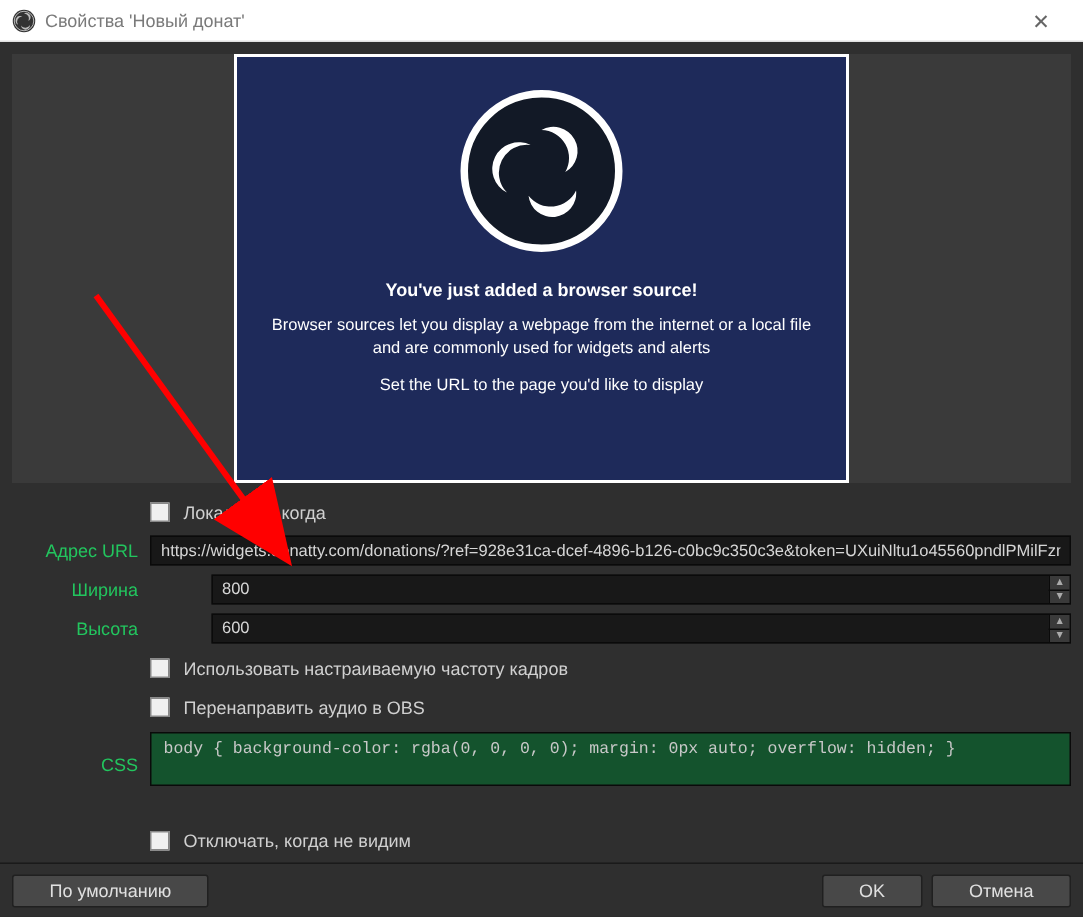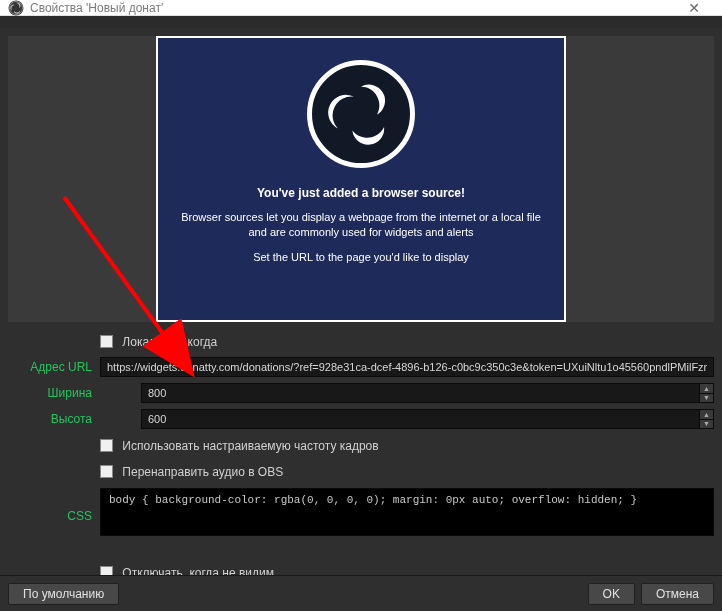--- a/index.html
+++ b/index.html
@@ -8,21 +8,21 @@
     height: 611px;
     background: #2b2b2b;
     font-family: "Segoe UI", Tahoma, sans-serif;
     font-size: 12px;
     color: #d0d0d0;
     overflow: hidden;
     position: relative;
   }
   
   .titlebar {
-    height: 16px;
+    height: 28px;
     background: #ffffff;
     display: flex;
     align-items: center;
     padding: 0 8px;
     color: #7a7a7a;
     border-bottom: 1px solid #e0e0e0;
   }
   .titlebar .app-icon {
     width: 16px; height: 16px;
     margin-right: 6px;
@@ -124,22 +124,22 @@
     display:flex; flex-direction:column;
   }
   .spin .spinners div {
     flex:1; background:#3a3a3a; border-left:1px solid #0a0a0a;
     display:flex; align-items:center; justify-content:center;
     cursor:pointer; color:#aaa; font-size:7px; line-height:1;
   }
   .spin .spinners div:first-child { border-bottom:1px solid #0a0a0a; }
   textarea.css-input {
     width:100%;
-    height: 48px;
-    background:#000000;
+    height: 36px;
+    background:#14532d;
     border:1px solid #0a0a0a;
     color:#c8c8c8;
     font-family: "Consolas", "Courier New", monospace;
     font-size: 11px;
     padding: 5px 8px;
     resize: none;
   }
 
   
   .footer {
@@ -148,21 +148,21 @@
     background:#2f2f2f;
     border-top:1px solid #1a1a1a;
     display:flex; align-items:center;
     padding: 0 8px;
   }
   .btn {
     background:#484848;
     color:#e0e0e0;
     border:1px solid #202020;
     font-size:12px;
-    padding: 3px 14px;
+    padding: 3px 24px;
     cursor:pointer;
     border-radius:2px;
   }
   .footer .spacer { flex:1; }
   .footer .btn + .btn { margin-left:6px; }
 
   
   .arrow-svg {
     position:absolute;
     pointer-events:none;

